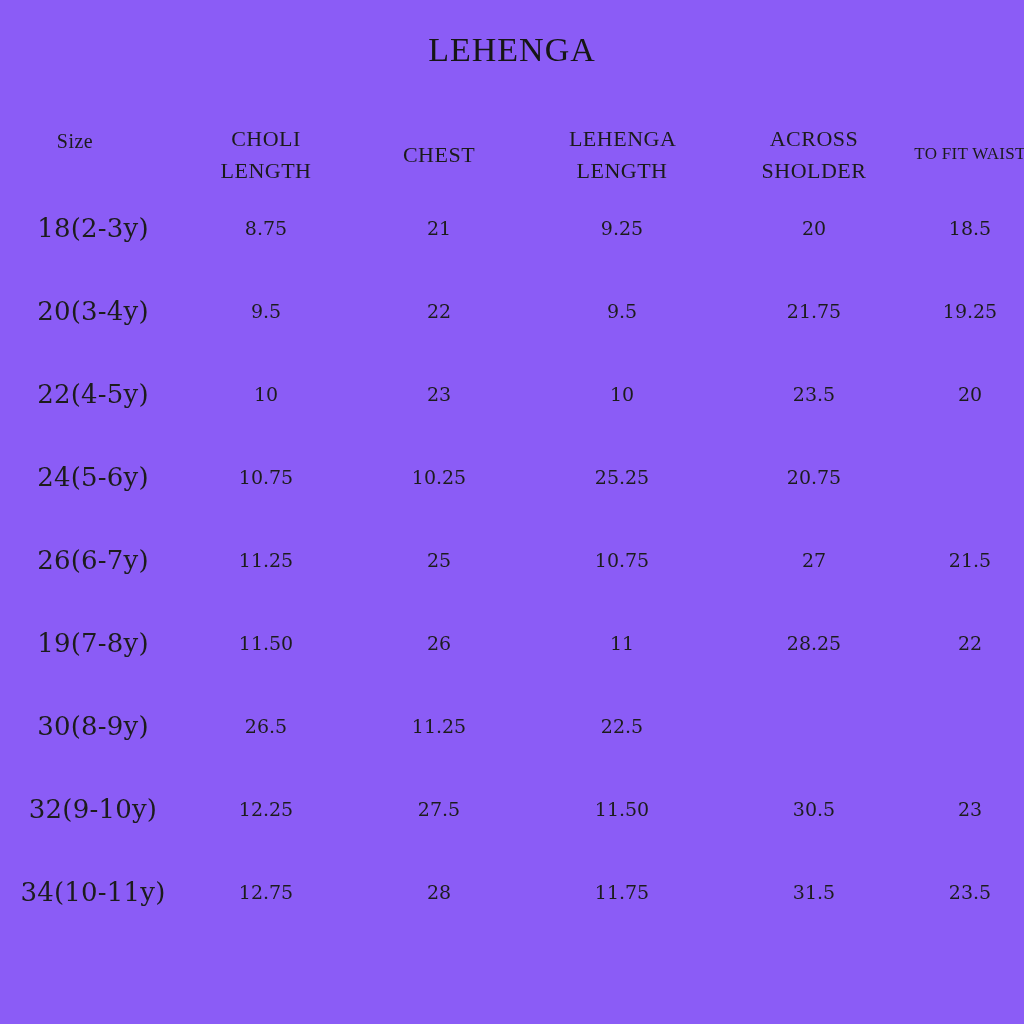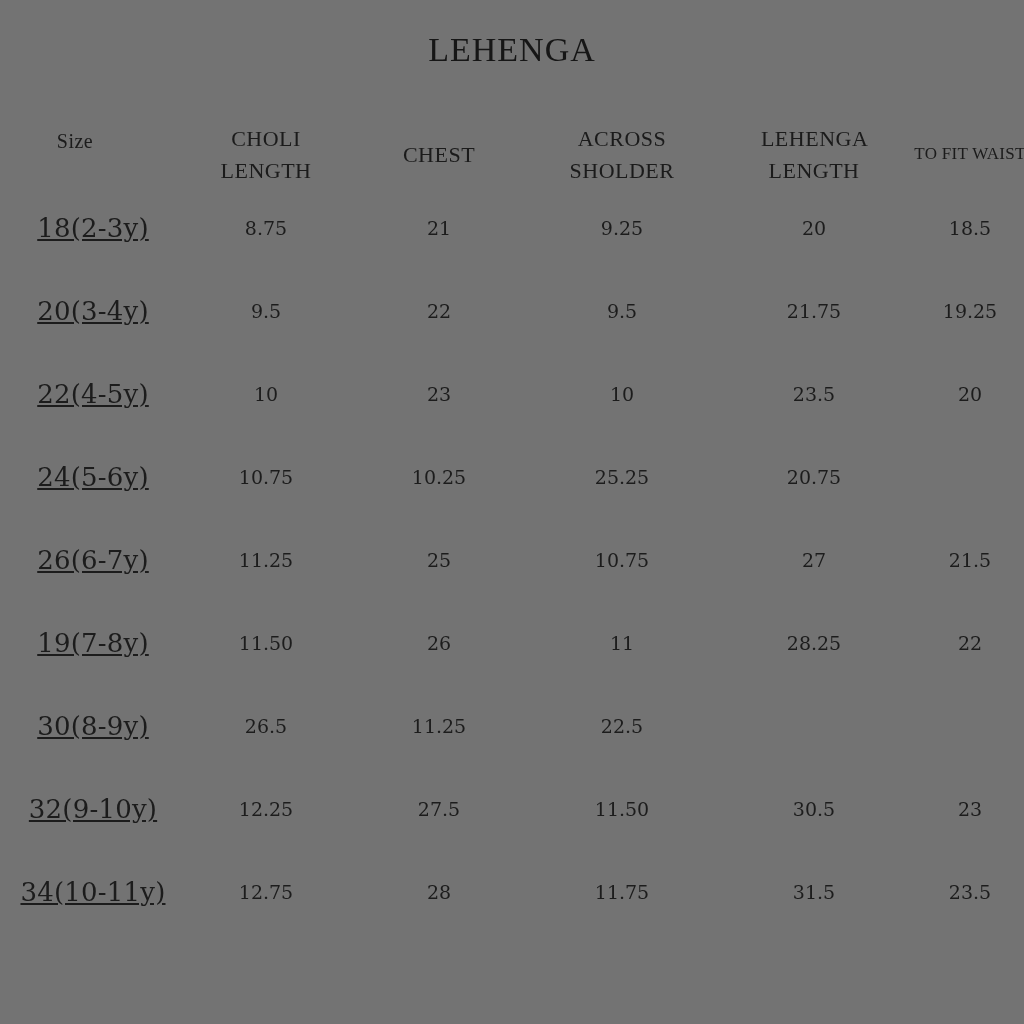--- a/index.html
+++ b/index.html
@@ -1,20 +1,20 @@
 <!DOCTYPE html>
 <html><head>
 <meta charset="utf-8">
 <style>
   html, body { margin: 0; padding: 0; }
   .page {
     position: relative;
     width: 1024px;
     height: 1024px;
-    background: #737373;
+    background: #8b5cf6;
     color: #1c1c1c;
     font-family: "Liberation Serif", serif;
     overflow: hidden;
   }
   .title {
     margin: 0;
     padding-top: 30px;
     text-align: center;
     font-size: 34px;
     font-weight: 400;
@@ -58,45 +58,44 @@
   }
   .cell {
     text-align: center;
     font-family: "DejaVu Serif", serif;
     font-size: 19px;
     color: #1c1c1c;
   }
   .size-cell {
     font-size: 26px;
     letter-spacing: 0.2px;
-    text-decoration: underline;
   }
 </style>
 </head>
 <body>
 
 <div class="page">
 
   <h1 class="title">LEHENGA</h1>
 
   <div class="grid-row header-row">
     <div class="hcell hcell-size">
       <span class="hwrap hwrap-size">Size</span>
     </div>
     <div class="hcell">
       <span class="hwrap">CHOLI LENGTH</span>
     </div>
     <div class="hcell hcell-nowrap">
       <span class="hwrap">CHEST</span>
     </div>
     <div class="hcell">
-      <span class="hwrap">ACROSS SHOLDER</span>
+      <span class="hwrap">LEHENGA LENGTH</span>
     </div>
     <div class="hcell">
-      <span class="hwrap">LEHENGA LENGTH</span>
+      <span class="hwrap">ACROSS SHOLDER</span>
     </div>
     <div class="hcell hcell-nowrap hcell-waist">
       <span class="hwrap">TO FIT WAIST</span>
     </div>
   </div>
 
   <div class="grid-row data-row">
     <div class="cell size-cell">18(2-3y)</div>
     <div class="cell">8.75</div>
     <div class="cell">21</div>

